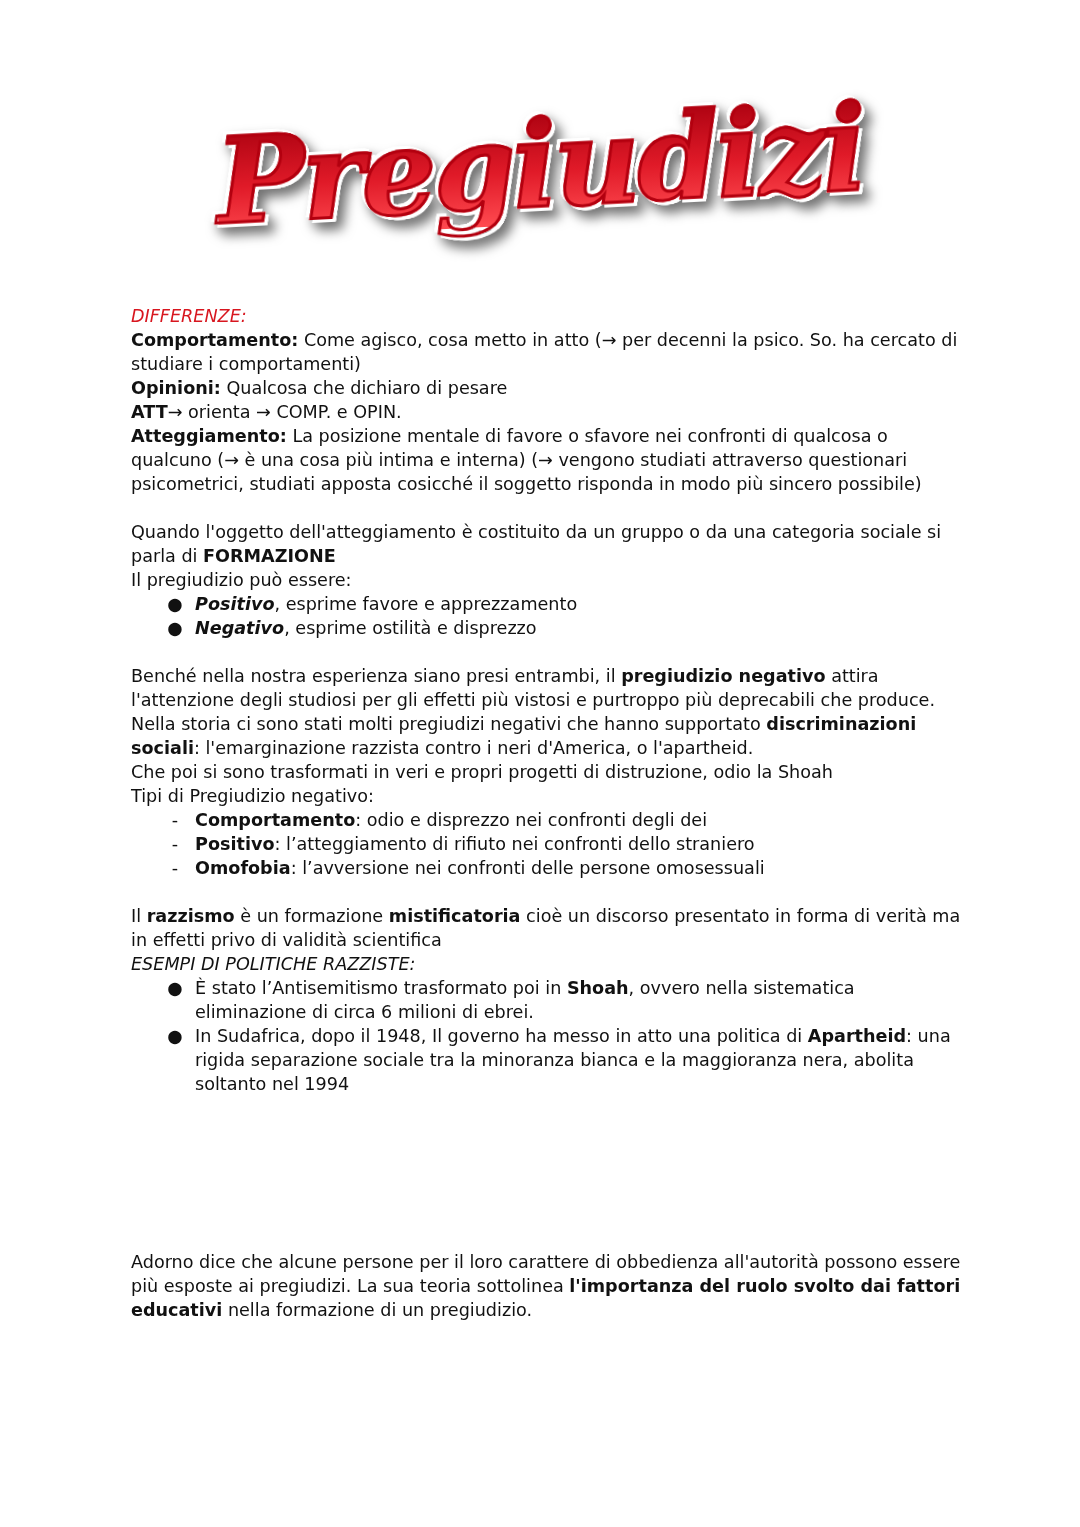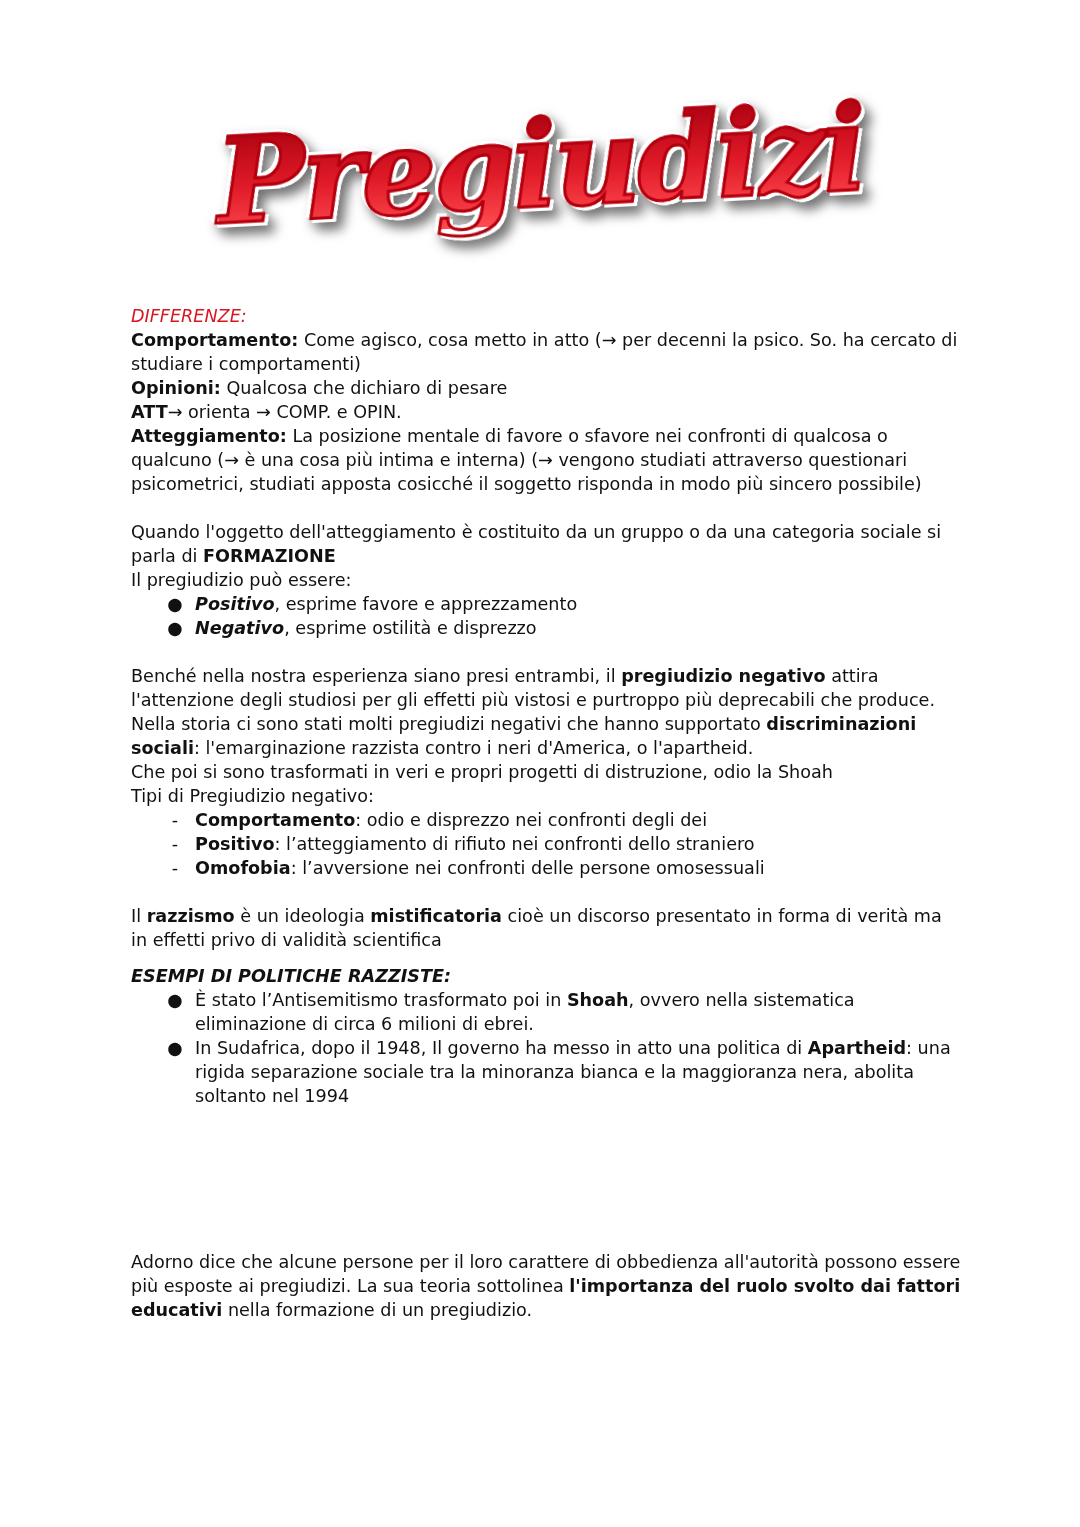--- a/index.html
+++ b/index.html
@@ -12,21 +12,21 @@
            background: linear-gradient(180deg, #a8000f 0%, #e01a28 55%, #ff4a50 100%);
            -webkit-background-clip: text; background-clip: text; color: transparent;
            -webkit-text-stroke: 3px #b3000f;
            filter: drop-shadow(0 0 0 #fff) drop-shadow(3px 3px 0 #ffffff) drop-shadow(-3px -3px 0 #ffffff) drop-shadow(6px 8px 6px rgba(0,0,0,0.55));
            transform: rotate(-3deg); }
   .content { position: absolute; left: 131px; top: 268px; width: 830px;
              font-size: 17.6px; line-height: 24px; }
   .p { margin: 0; }
   .gap { height: 24px; }
   .heading-red { color: #d8161f; font-weight: normal; font-style: italic; margin-top: 36px; }
-  .heading-black { font-weight: bold; font-style: italic; margin-top: 12px; }
+  .heading-black { font-weight: normal; font-style: italic; }
   b { font-weight: bold; }
   ul.bul { list-style: none; margin: 0; padding: 0 0 0 64px; }
   ul.bul li { position: relative; }
   ul.bul li .mk { position: absolute; left: -30px; top: 0; width: 20px; text-align: center; }
 </style>
 </head>
 <body>
 
 <div class="title-wrap">
   <div class="title">Pregiudizi</div>
@@ -62,21 +62,21 @@
     <ul class="bul">
       <li><span class="mk">-</span><b>Comportamento</b><span>: odio e disprezzo nei confronti degli dei</span></li>
       <li><span class="mk">-</span><b>Positivo</b><span>: l’atteggiamento di rifiuto nei confronti dello straniero</span></li>
       <li><span class="mk">-</span><b>Omofobia</b><span>: l’avversione nei confronti delle persone omosessuali</span></li>
     </ul>
   </section>
 
   <div class="gap"></div>
 
   <section>
-    <p class="p"><span>Il </span><b>razzismo</b><span> è un ideologia </span><b>mistificatoria</b><span> cioè un discorso presentato in forma di verità ma in effetti privo di validità scientifica</span></p>
+    <p class="p"><span>Il </span><b>razzismo</b><span> è un formazione </span><b>mistificatoria</b><span> cioè un discorso presentato in forma di verità ma in effetti privo di validità scientifica</span></p>
     <p class="p heading-black">ESEMPI DI POLITICHE RAZZISTE:</p>
     <ul class="bul">
       <li><span class="mk">●</span><span>È stato l’Antisemitismo trasformato poi in </span><b>Shoah</b><span>, ovvero nella sistematica eliminazione di circa 6 milioni di ebrei.</span></li>
       <li><span class="mk">●</span><span>In Sudafrica, dopo il 1948, Il governo ha messo in atto una politica di </span><b>Apartheid</b><span>: una rigida separazione sociale tra la minoranza bianca e la maggioranza nera, abolita soltanto nel 1994</span></li>
     </ul>
   </section>
 </div>
 
 <section class="content" style="top:1250px;">
   <p class="p"><span>Adorno dice che alcune persone per il loro carattere di obbedienza all'autorità possono essere più esposte ai pregiudizi. La sua teoria sottolinea </span><b>l'importanza del ruolo svolto dai fattori educativi</b><span> nella formazione di un pregiudizio.</span></p>

